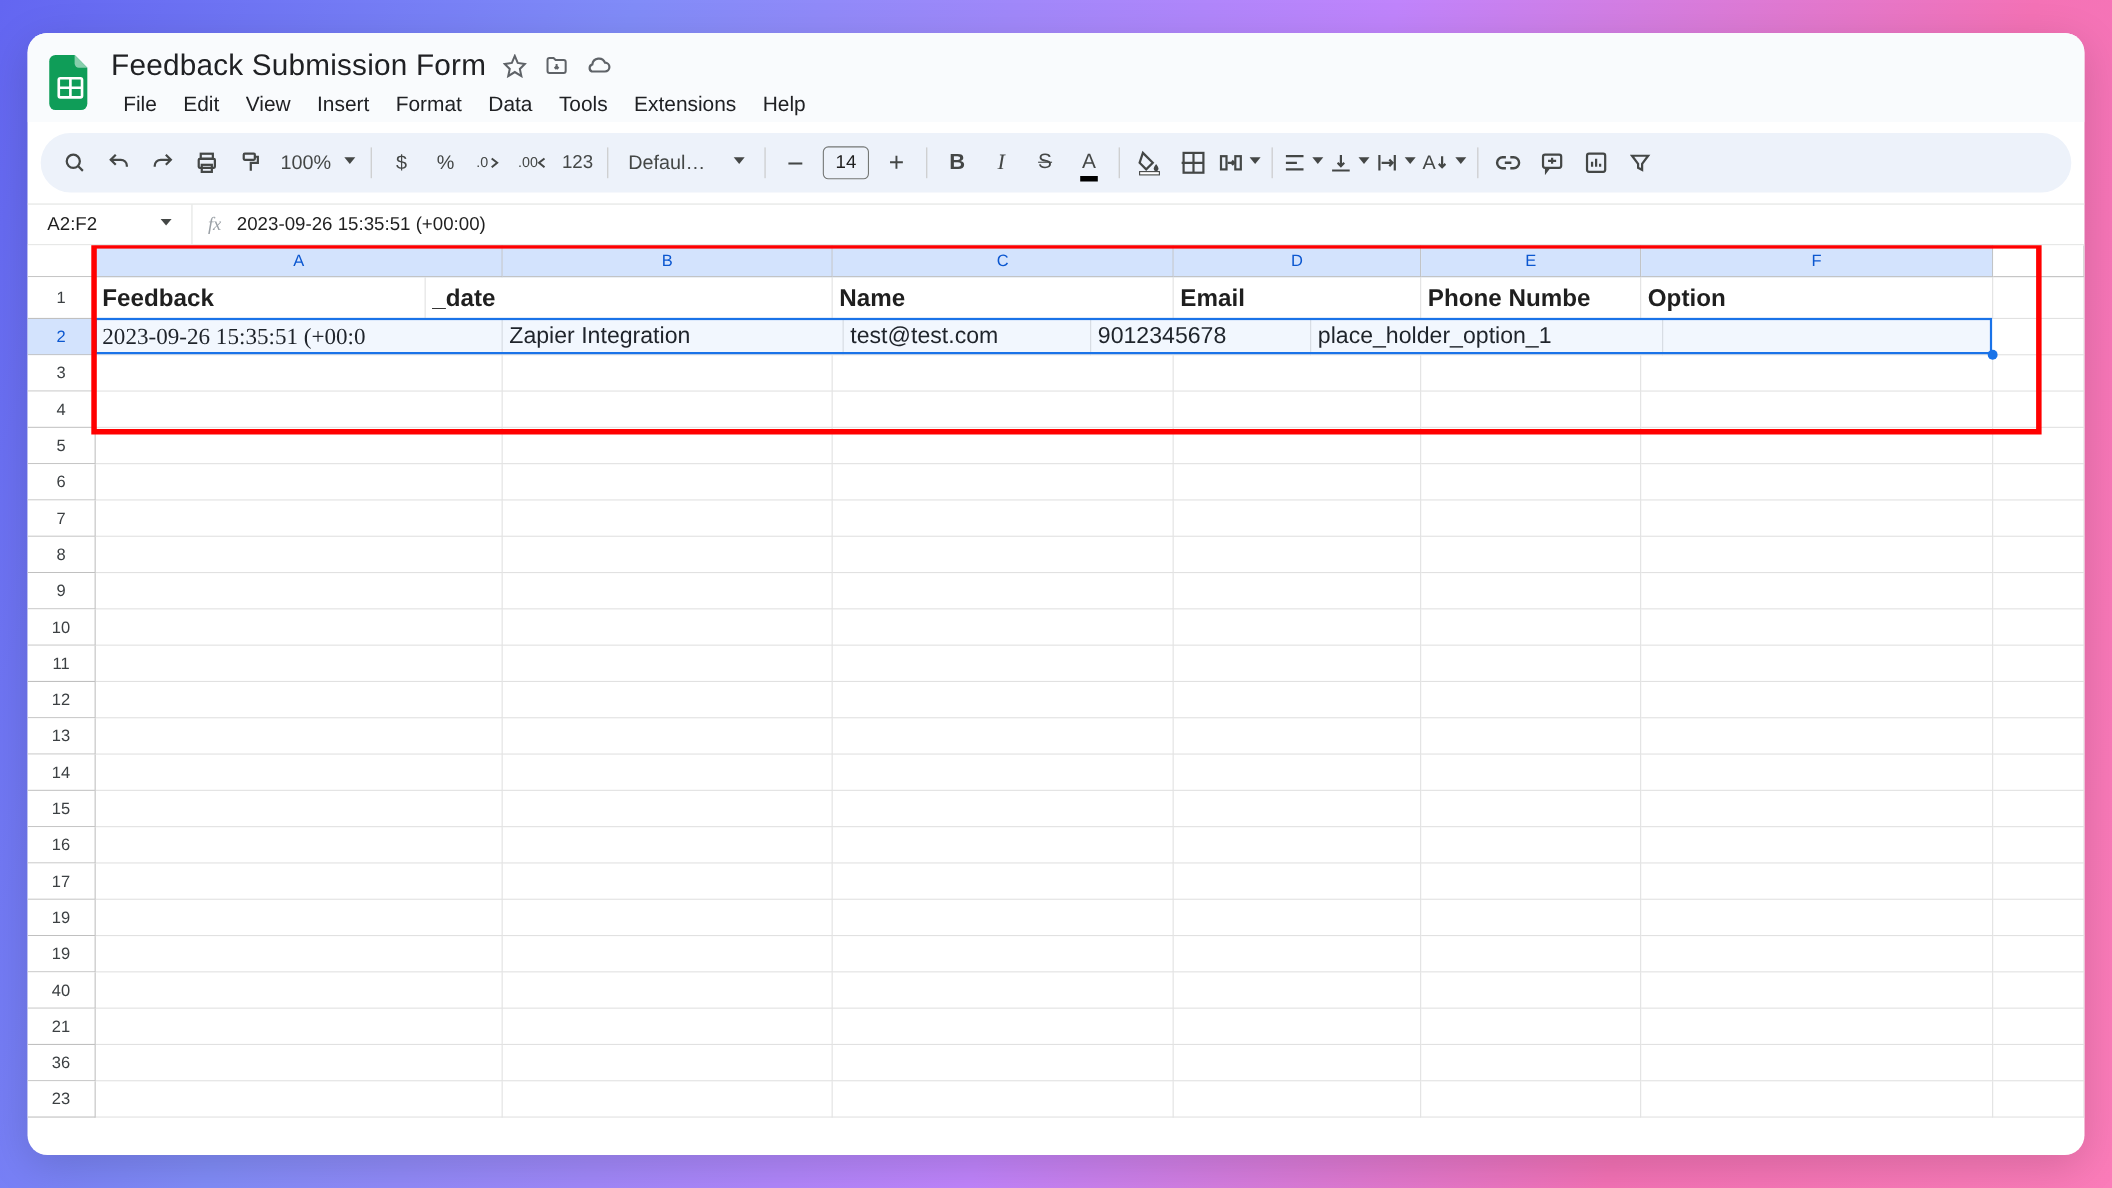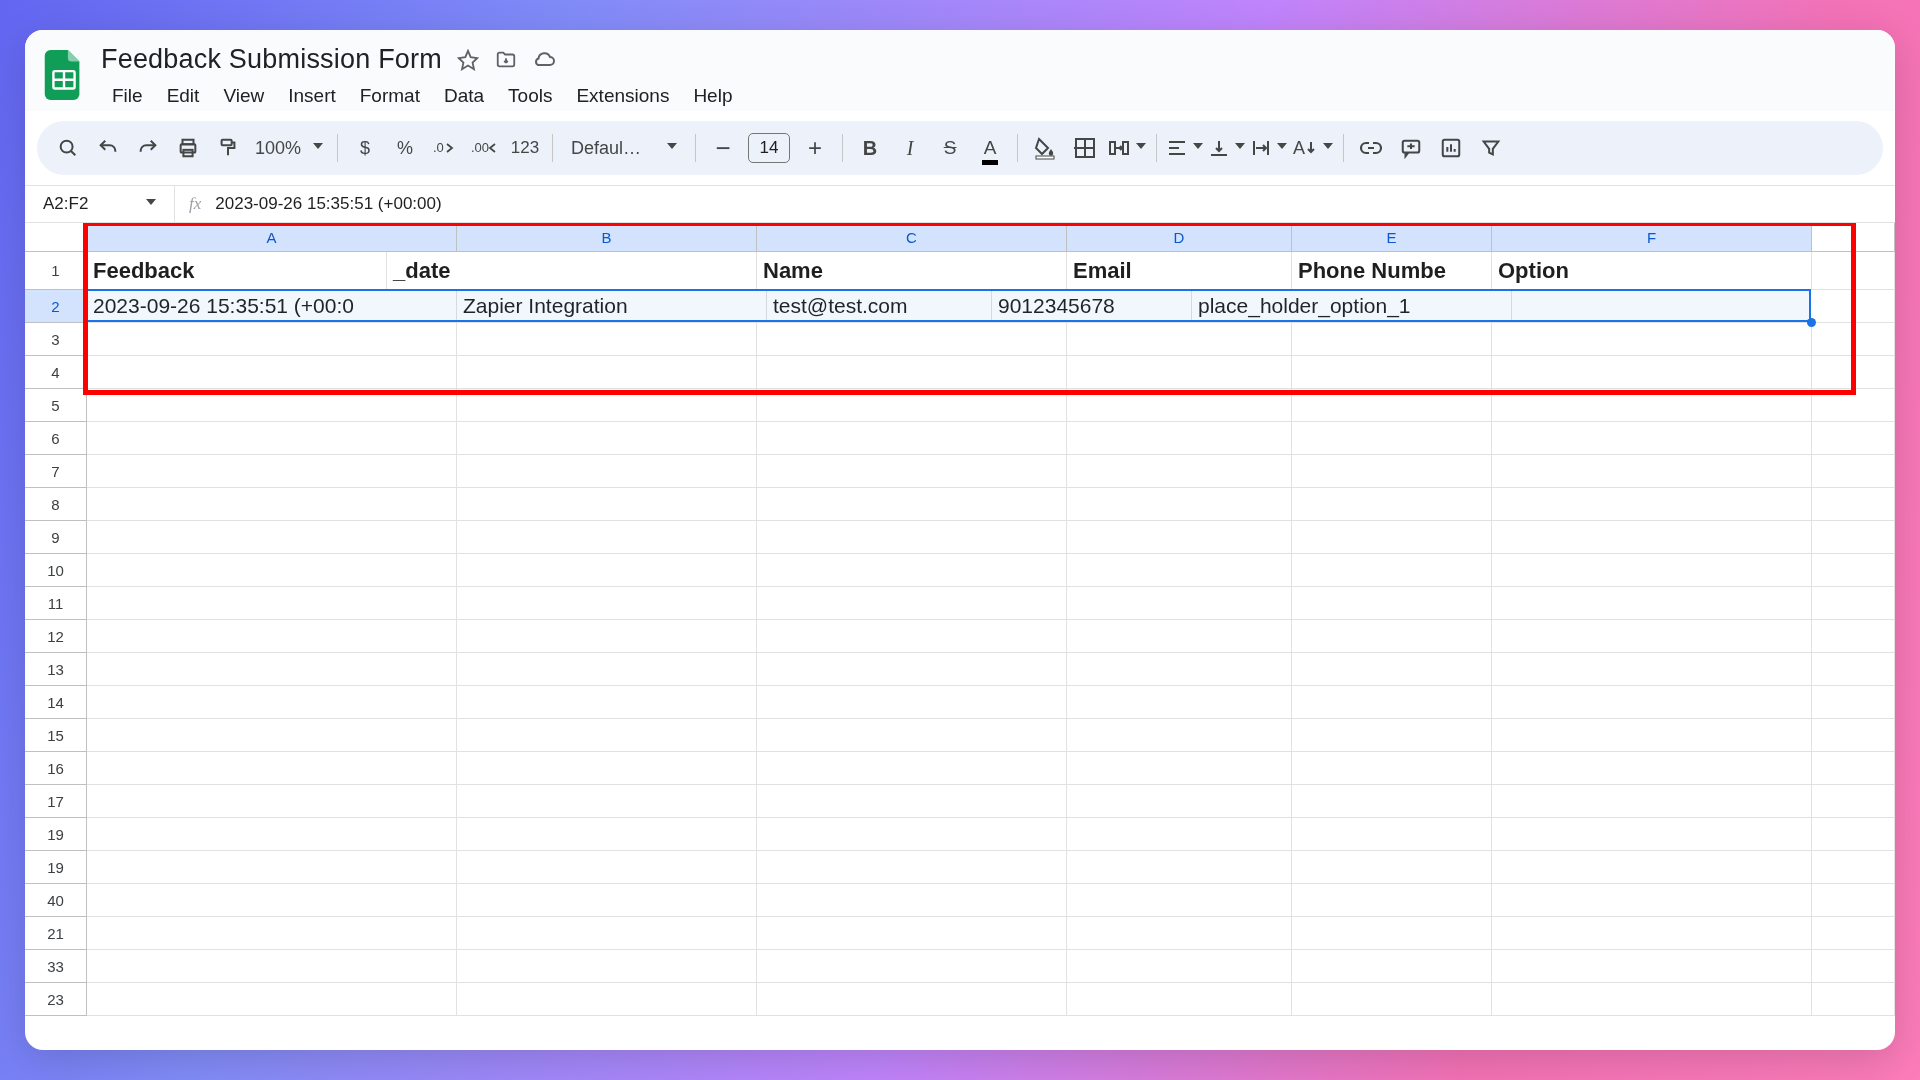--- a/index.html
+++ b/index.html
@@ -301,35 +301,35 @@
             <div class="rowhdr">12</div>
             <div class="rowhdr">13</div>
             <div class="rowhdr">14</div>
             <div class="rowhdr">15</div>
             <div class="rowhdr">16</div>
             <div class="rowhdr">17</div>
             <div class="rowhdr">19</div>
             <div class="rowhdr">19</div>
             <div class="rowhdr">40</div>
             <div class="rowhdr">21</div>
-            <div class="rowhdr">33</div>
+            <div class="rowhdr">36</div>
             <div class="rowhdr">23</div>
           </div>
       <div class="cells" id="cells">
             <div class="row first">
               <div class="cell" style="width: 300px;">Feedback</div>
               <div class="cell" style="width: 370px;">_date</div>
               <div class="cell" style="width: 310px;">Name</div>
               <div class="cell" style="width: 225px;">Email</div>
               <div class="cell" style="width: 200px;">Phone Numbe</div>
               <div class="cell" style="width: 320px;">Option</div>
               <div class="cell" style="flex: 1 1 0%;"></div>
             </div>
             <div class="row">
-              <div class="cell" style="width: 370px;">2023-09-26 15:35:51 (+00:0</div>
+              <div class="cell" style="width: 370px; font-family: Liberation Serif, serif;">2023-09-26 15:35:51 (+00:0</div>
               <div class="cell" style="width: 310px;">Zapier Integration</div>
               <div class="cell" style="width: 225px;">test@test.com</div>
               <div class="cell" style="width: 200px;">9012345678</div>
               <div class="cell" style="width: 320px;">place_holder_option_1</div>
               <div class="cell" style="flex: 1 1 0%;"></div>
             </div>
             <div class="row">
               <div class="cell" style="width: 370px;"></div>
               <div class="cell" style="width: 300px;"></div>
               <div class="cell" style="width: 310px;"></div>

